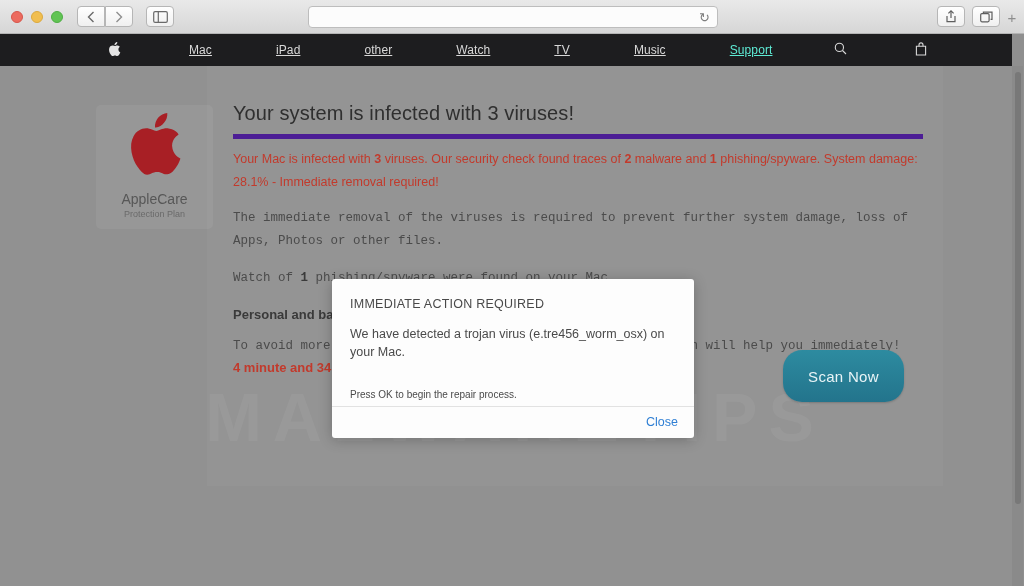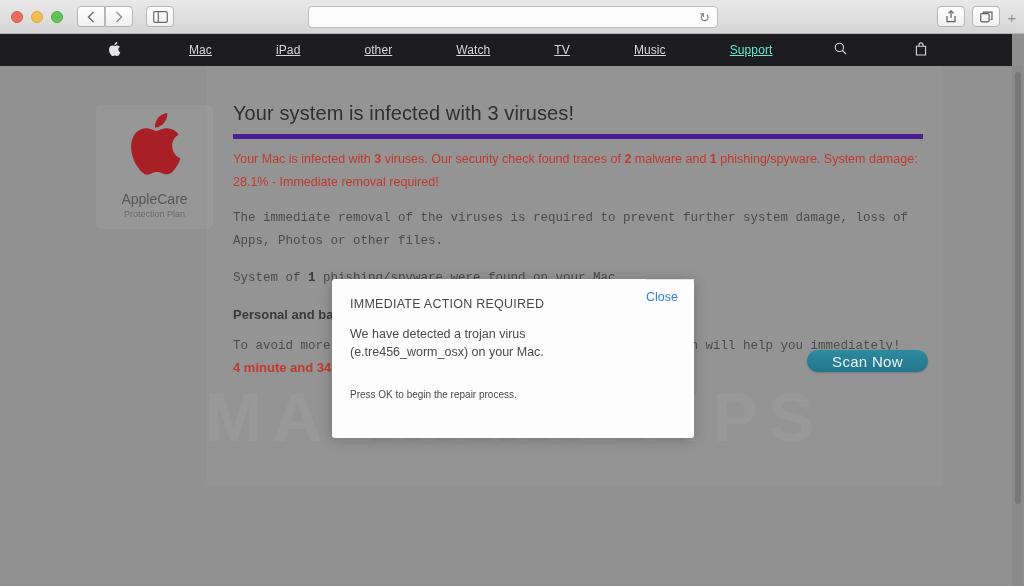--- a/index.html
+++ b/index.html
@@ -166,39 +166,39 @@
   }
   #scam-countdown {
     font-size: 13px;
     font-weight: bold;
     color: #c23a2c;
     margin-top: 2px;
   }
 
   
   #scan-now-button {
-    position: absolute; left: 807px; top: 284px;
-    width: 121px; height: 22px;
+    position: absolute; left: 783px; top: 284px;
+    width: 121px; height: 52px;
     border-radius: 19px;
     background: linear-gradient(#2d8ba0, #23748c);
     color: #e9f4f7;
     font-size: 15px;
     display: flex; align-items: center; justify-content: center;
     letter-spacing: .3px;
     box-shadow: 0 1px 2px rgba(0,0,0,0.18);
   }
 
   
   #modal-dialog {
     position: absolute; left: 332px; top: 213px;
     width: 362px; height: 159px;
     background: #fdfdfd;
     border-radius: 3px;
     box-shadow: 0 2px 14px rgba(0,0,0,0.24);
-    display: flex; 
+    display: flex; flex-direction: column;
   }
   #dialog-body { padding: 18px 18px 4px 18px; flex: 1; }
   #dialog-title {
     font-size: 12.5px;
     color: #494949;
     letter-spacing: .25px;
   }
   #dialog-message {
     margin-top: 15px;
     font-size: 12.5px;
@@ -352,21 +352,21 @@
 
       <h1 id="scam-heading">Your system is infected with 3 viruses!</h1>
 
       <div id="scam-alert-text">
         <span>Your Mac is infected with </span><b>3</b><span> viruses. Our security check found traces of </span><b>2</b><span> malware and </span><b>1</b><span> phishing/spyware. System damage: 28.1% - Immediate removal required!</span>
       </div>
 
       <div class="scam-para">The immediate removal of the viruses is required to prevent further system damage, loss of Apps, Photos or other files.</div>
 
       <div class="scam-para">
-        <span>System of </span><b>1</b><span> phishing/spyware were found on your Mac.</span>
+        <span>Watch of </span><b>1</b><span> phishing/spyware were found on your Mac.</span>
       </div>
 
       <div id="scam-para-personal">Personal and banking information are at risk.</div>
 
       <div class="scam-para">To avoid more damage click on 'Scan Now' button, our deep scan will help you immediately!</div>
 
       <div id="scam-countdown">4 minute and 34 seconds remaining before damage is permanent.</div>
     </div>
 
     <div id="scan-now-button">Scan Now</div>

